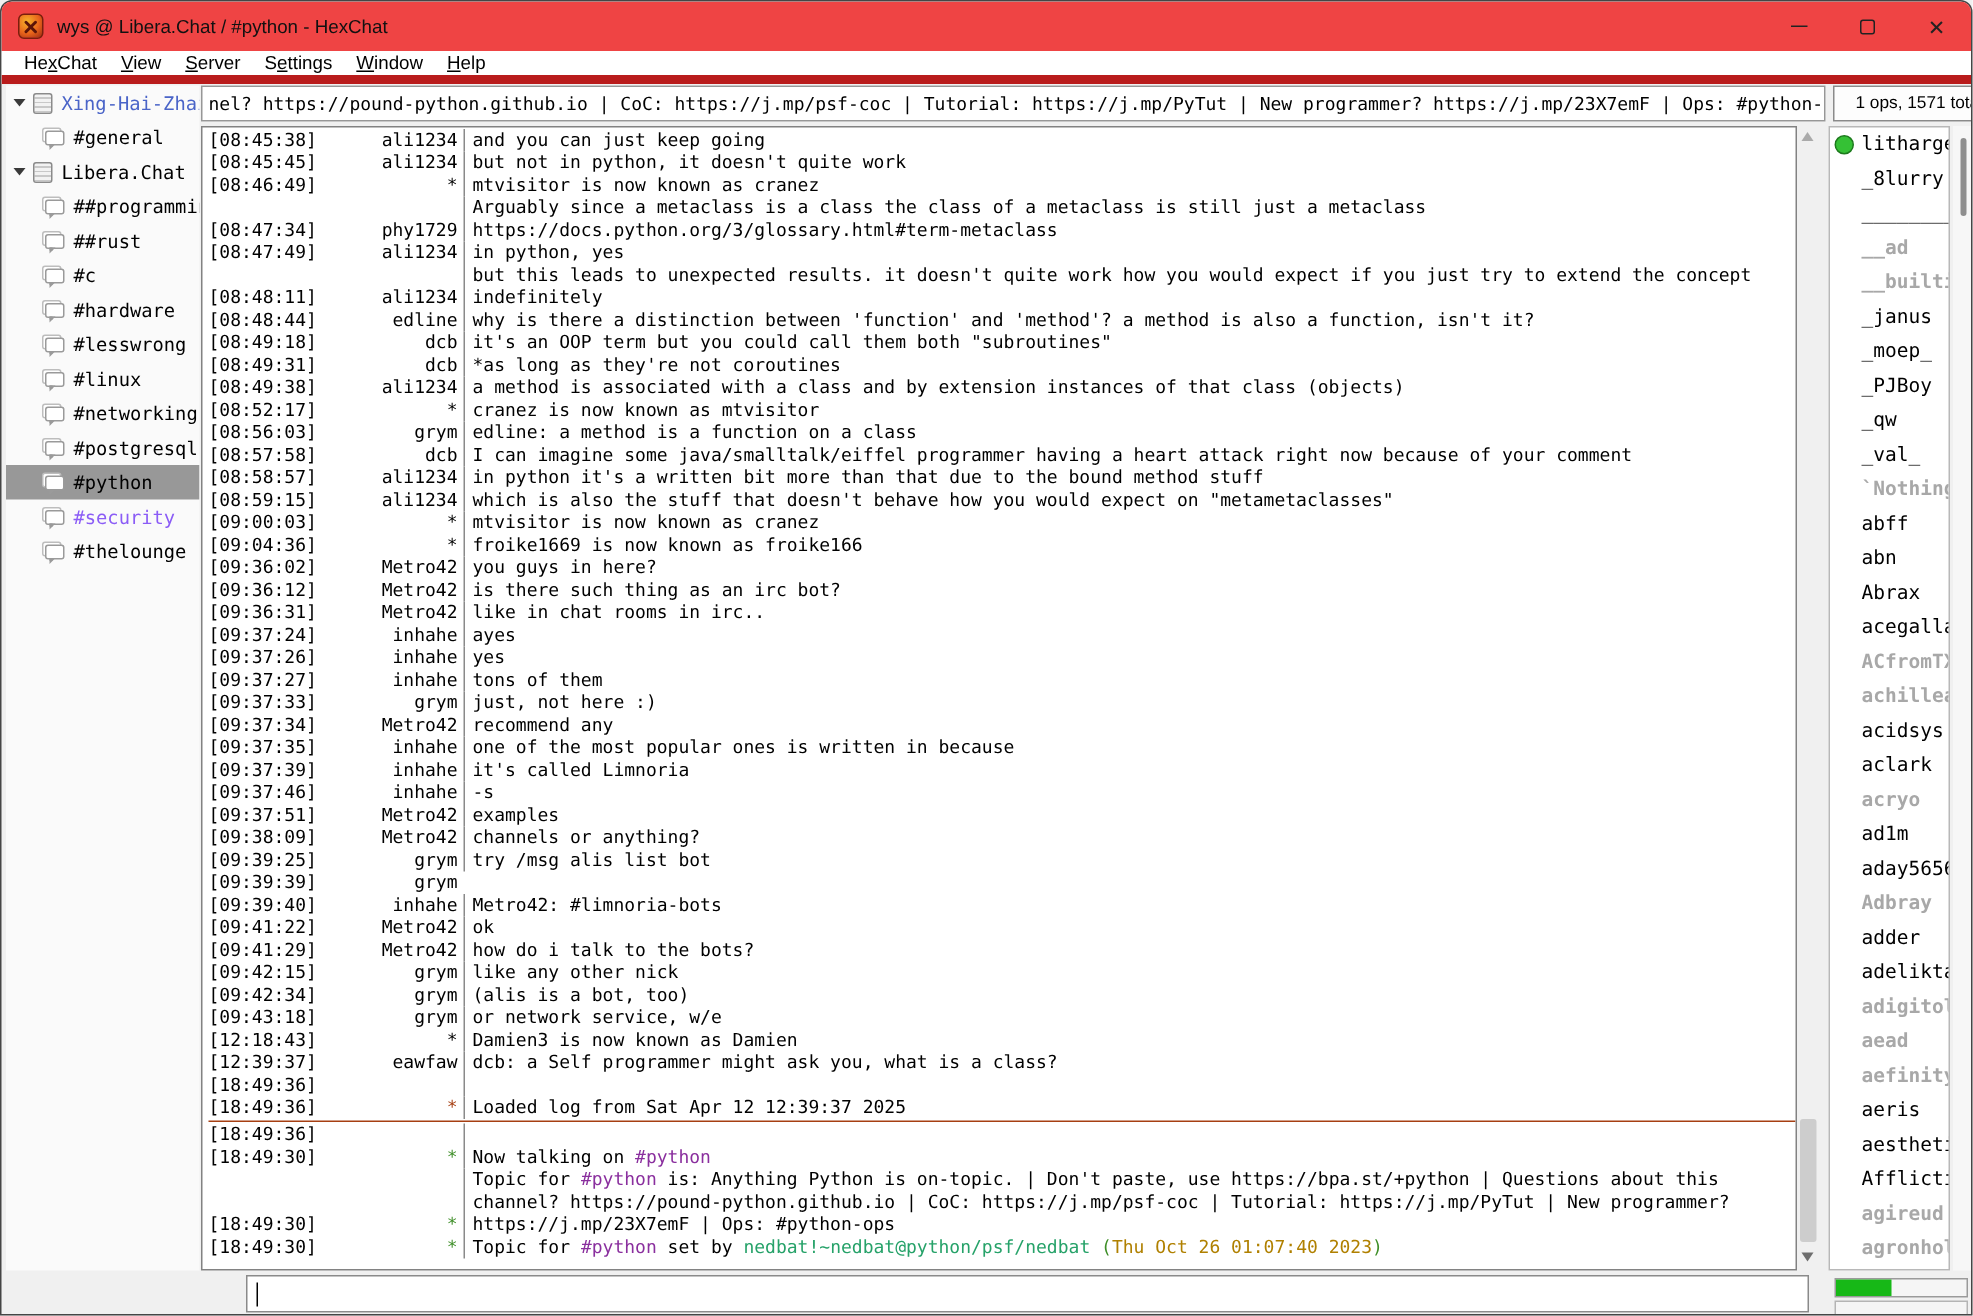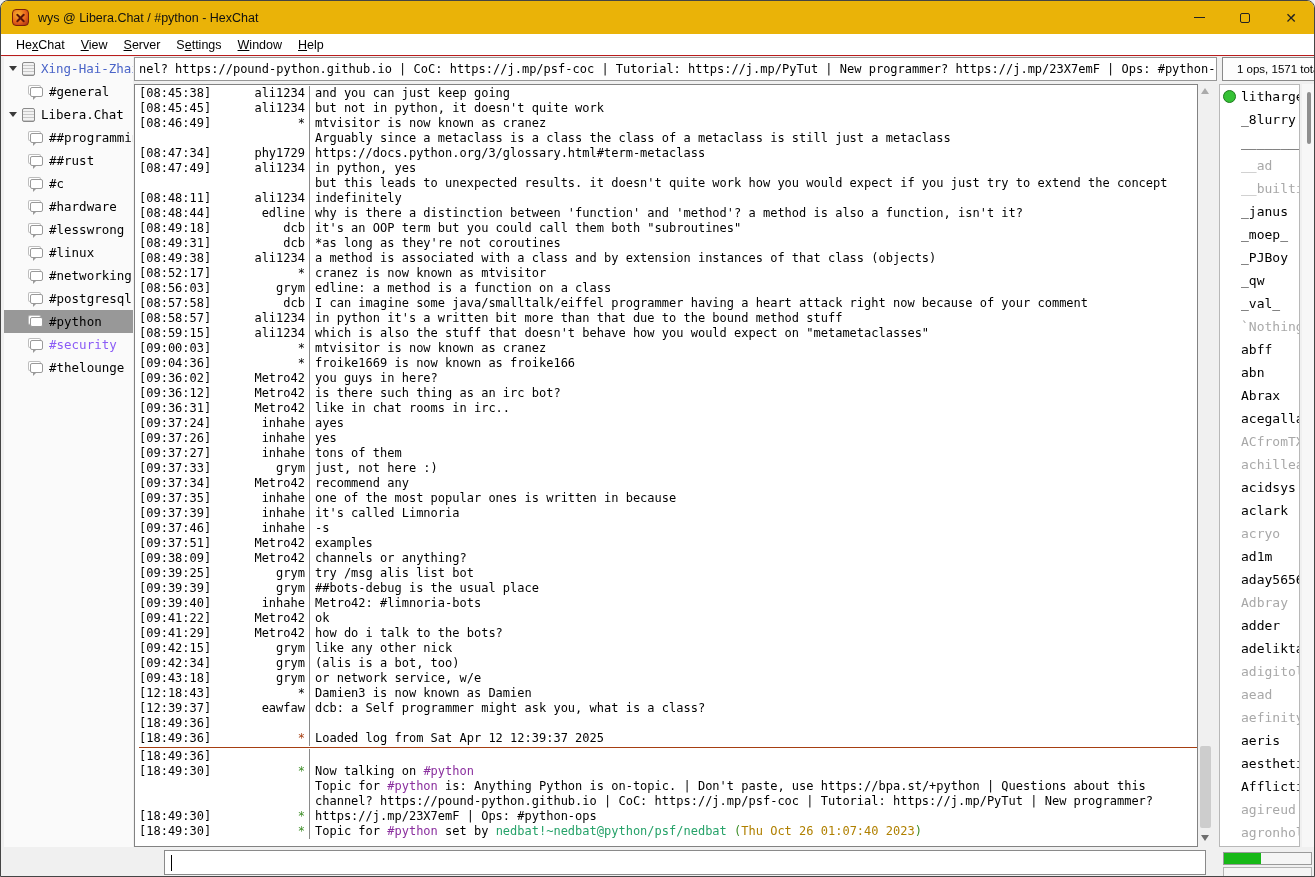--- a/index.html
+++ b/index.html
@@ -7,34 +7,34 @@
   body {
     position: relative;
     background: #f0f0f0;
     font-family: "Liberation Sans", sans-serif;
     color: #000;
     border: 1px solid #454545;
     border-radius: 8px 8px 0 0;
     overflow: hidden;
   }
   
-  .titlebar { position:absolute; top:0; left:0; right:0; height:33px; background:#eab308; display:flex; align-items:center; }
+  .titlebar { position:absolute; top:0; left:0; right:0; height:33px; background:#ef4444; display:flex; align-items:center; }
   .app-icon { width:17px; height:17px; margin:0 9px 0 11px; border-radius:4px;
     background: radial-gradient(circle at 35% 30%, #f7b32b 0%, #e8641b 55%, #9c2a12 100%);
     border:1px solid #7a1f0c; position:relative; flex:none; }
   .app-icon:before, .app-icon:after { content:""; position:absolute; left:2px; right:2px; top:7px; height:2px; background:#5c1408; transform:rotate(45deg); border-radius:1px; }
   .app-icon:after { transform:rotate(-45deg); }
   .title-text { font-size:12.5px; color:#111; }
   .win-controls { margin-left:auto; display:flex; height:100%; }
   .win-btn { width:46px; height:100%; display:flex; align-items:center; justify-content:center; font-size:13px; color:#222; }
   .glyph-min { width:11px; height:1px; background:#222; }
   .glyph-max { width:10px; height:10px; border:1px solid #222; border-radius:2px; }
   .glyph-close { font-size:14px; line-height:1; }
   
-  .menubar { position:absolute; top:33px; left:0; right:0; height:22px; background:#fff; display:flex; align-items:center; padding-left:7px; font-size:12.5px; border-bottom:1px solid #b91c1c; }
+  .menubar { position:absolute; top:33px; left:0; right:0; height:22px; background:#fff; display:flex; align-items:center; padding-left:7px; font-size:12.5px; border-bottom:6px solid #b91c1c; }
   .menu-item { padding:2px 8px; white-space:pre; }
   .menu-item u { text-decoration:underline; }
   
   .topicbar { position:absolute; left:133px; top:56px; width:1083px; height:24px; background:#fff; border:1px solid #979797; font-family:"DejaVu Sans Mono", monospace; font-size:12px; line-height:22px; padding:0 4px; white-space:nowrap; overflow:hidden; }
   .opsbox { position:absolute; left:1221px; top:56px; width:115px; height:24px; background:#fdfdfd; border:1px solid #8a8a8a; font-size:11.5px; display:flex; align-items:center; justify-content:center; white-space:nowrap; overflow:hidden; }
   
   .tree { position:absolute; left:3px; top:56px; width:129px; height:790px; background:#fafafa; overflow:hidden; font-family:"DejaVu Sans Mono", monospace; font-size:12.5px; }
   .tree-row { height:23px; display:flex; align-items:center; white-space:pre; overflow:hidden; }
   .tree-row.network { padding-left:5px; }
   .tree-row.channel { padding-left:26px;text-align:right; }
@@ -59,21 +59,21 @@
   
   .chat-scroll { position:absolute; left:1197px; top:83px; width:15px; height:763px; background:#f0f0f0; }
   .chat-scroll .thumb { position:absolute; left:2px; width:11px; top:662px; height:82px; background:#cdcdcd; border-radius:2px; }
   .arrow-up, .arrow-down { position:absolute; left:3px; width:0; height:0; border-left:4.5px solid transparent; border-right:4.5px solid transparent; }
   .arrow-up { top:4px; border-bottom:6px solid #aaa; }
   .arrow-down { bottom:6px; border-top:6px solid #6e6e6e; }
   
   .userlist { position:absolute; left:1218px; top:83px; width:81px; height:763px; background:#fff; border:1px solid #b8b8b8; overflow:hidden; font-family:"DejaVu Sans Mono", monospace; font-size:13px; }
   .user { height:23px; display:flex; align-items:center; padding-left:21px; white-space:pre; position:relative; overflow:hidden; }
   .user .dot { position:absolute; left:3px; top:5px; width:13px; height:13px; border-radius:50%; background:var(--op-dot-green); border:1px solid #1d7a1d; }
-  .user.away { color: var(--away-gray); }
+  .user.away { color: var(--away-gray); font-weight: bold; }
   .ul-scroll { position:absolute; left:1301px; top:83px; width:13px; height:763px; background:#f7f7f7; }
   .ul-scroll .thumb { position:absolute; left:5px; top:8px; width:4px; height:52px; background:#8f8f8f; border-radius:2px; }
   
   .nickbtn { position:absolute; left:138px; top:855px; font-family:Liberation Mono, monospace; font-size:12px;margin-left:32px; }
   .inputbox { position:absolute; left:163px; top:849px; width:1042px; height:25px; background:#fff; border:1px solid #8a8a8a; }
   .caret { position:absolute; left:6px; top:4px; width:1px; height:16px; background:#000; }
   .meter1 { position:absolute; left:1222px; top:851px; width:89px; height:13px; border:1px solid #9a9a9a; background:#f5f5f5; }
   .meter1 .fill { height:100%; width:42%; background:var(--lag-green); }
   .meter2 { position:absolute; left:1222px; top:866px; width:89px; height:11px; border:1px solid #b4b4b4; background:#f5f5f5; }
 </style>
@@ -277,21 +277,20 @@
       <span class="msg"><span>channels or anything?</span></span>
     </div>
     <div class="line">
       <span class="ts">[09:39:25]</span>
       <span class="nick">grym</span>
       <span class="msg"><span>try /msg alis list bot</span></span>
     </div>
     <div class="line">
       <span class="ts">[09:39:39]</span>
       <span class="nick">grym</span>
-      <span class="msg"><span>##bots-debug is the usual place</span></span>
     </div>
     <div class="line">
       <span class="ts">[09:39:40]</span>
       <span class="nick">inhahe</span>
       <span class="msg"><span>Metro42: #limnoria-bots</span></span>
     </div>
     <div class="line">
       <span class="ts">[09:41:22]</span>
       <span class="nick">Metro42</span>
       <span class="msg"><span>ok</span></span>

